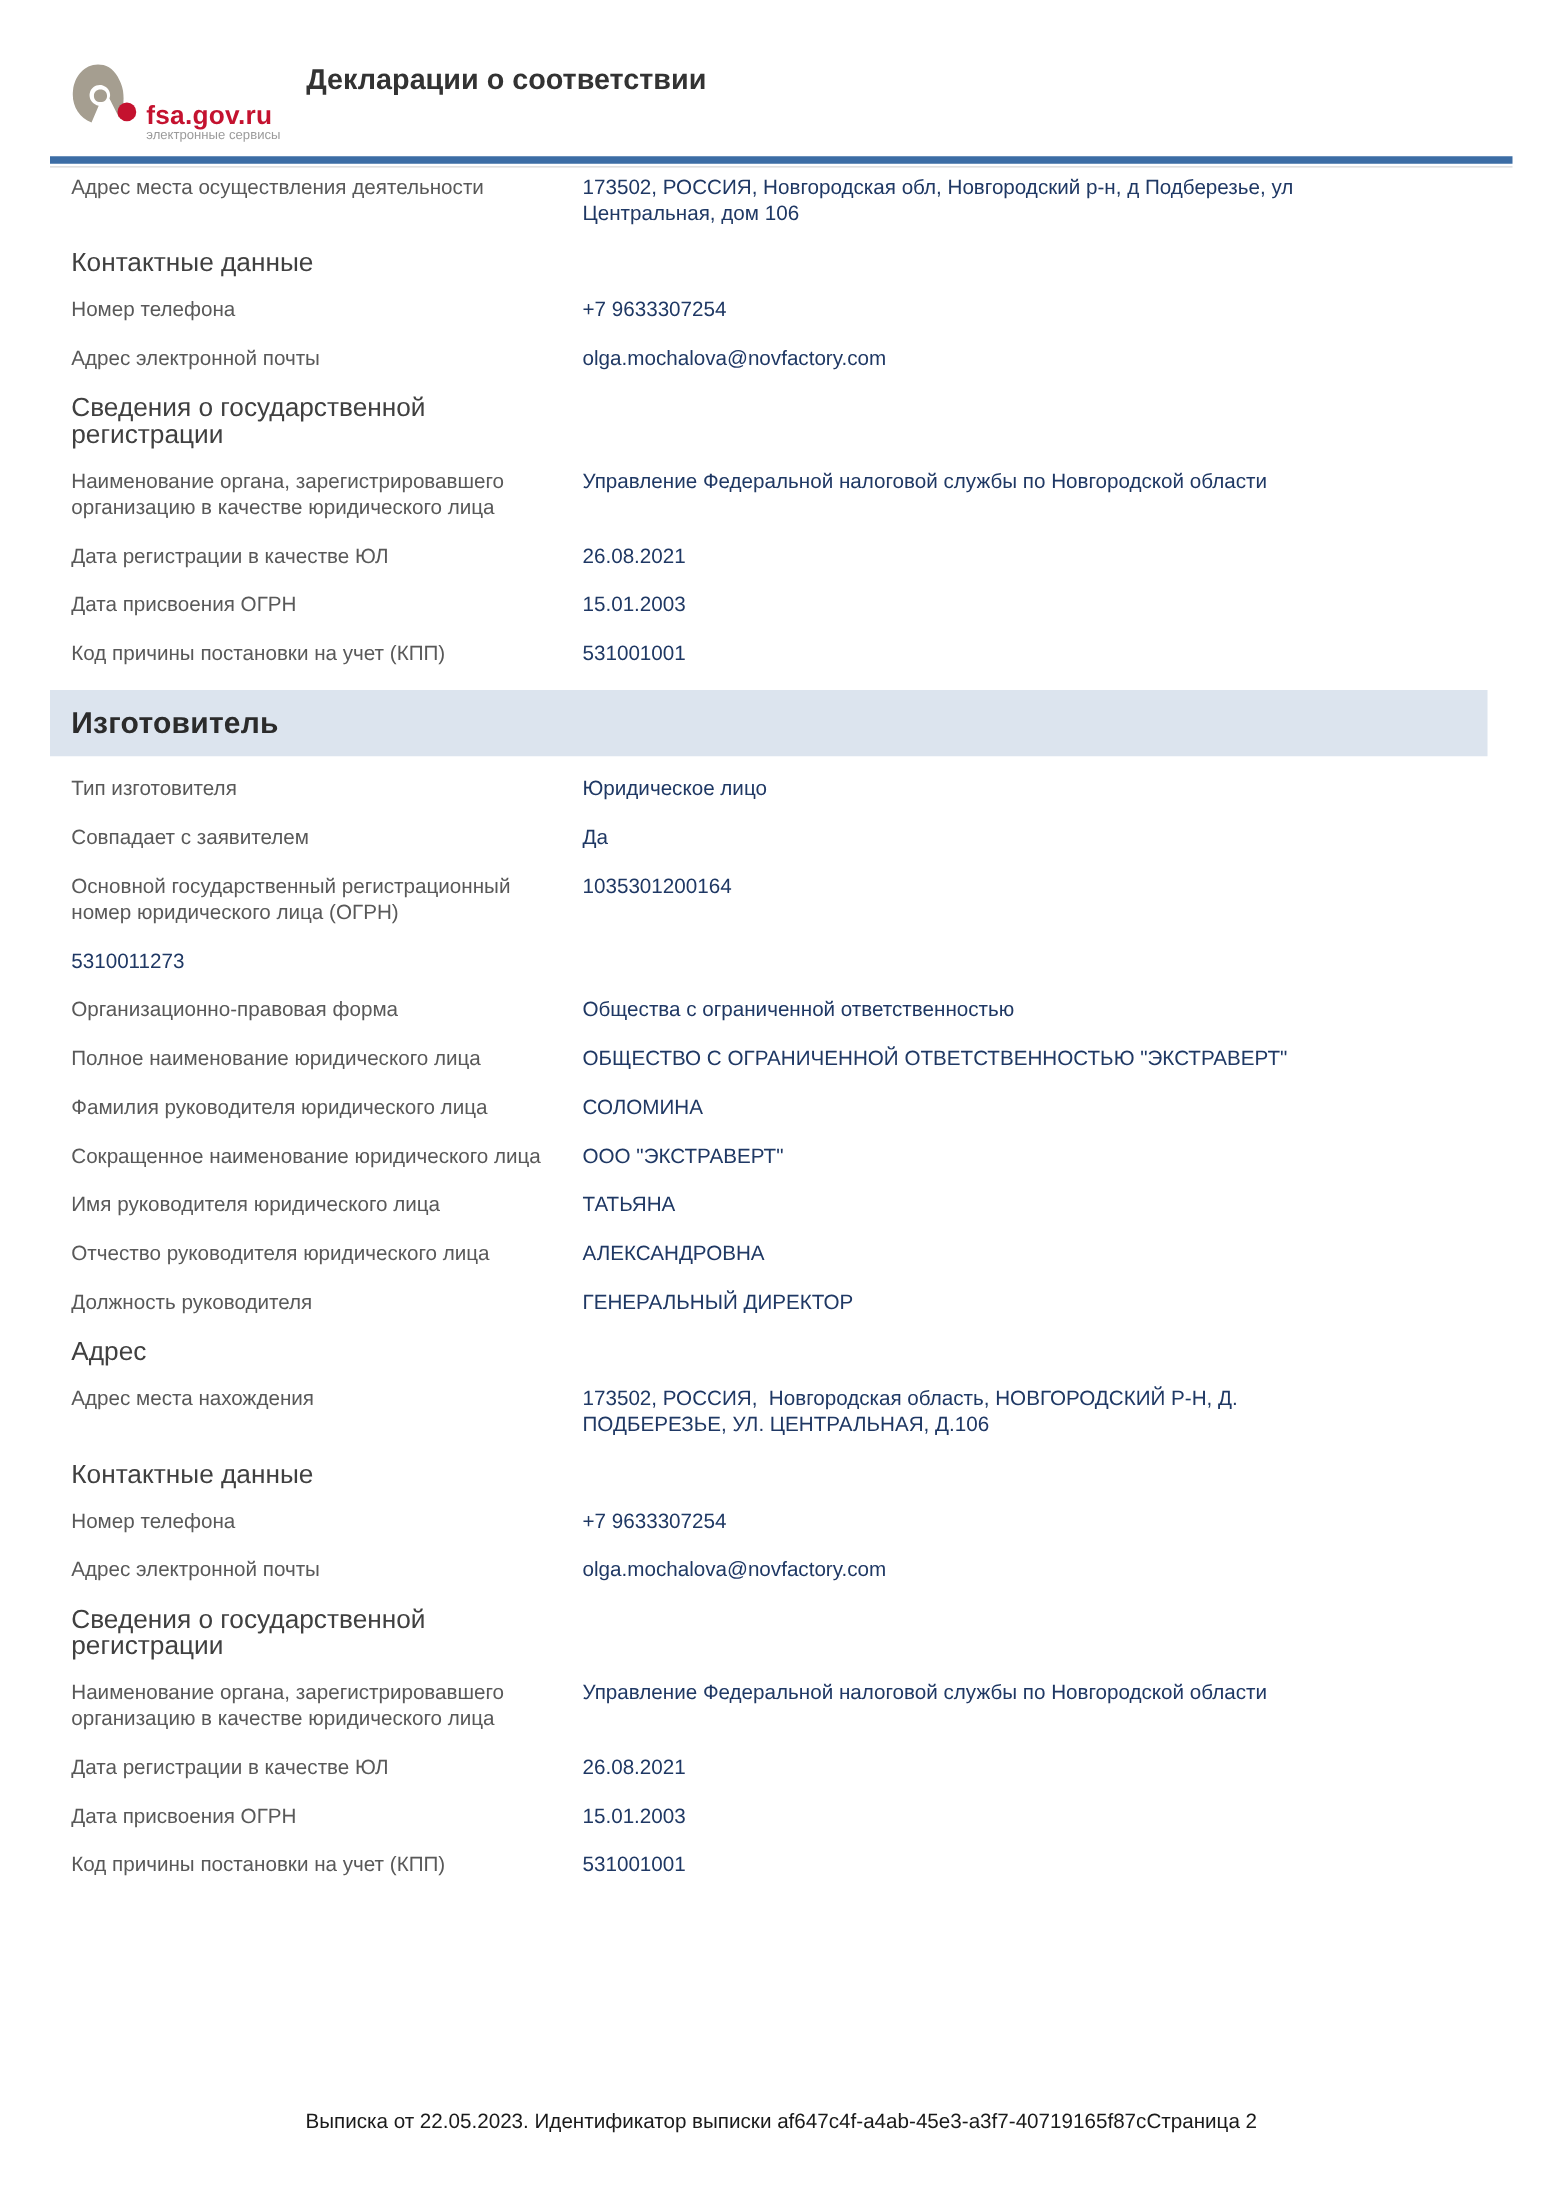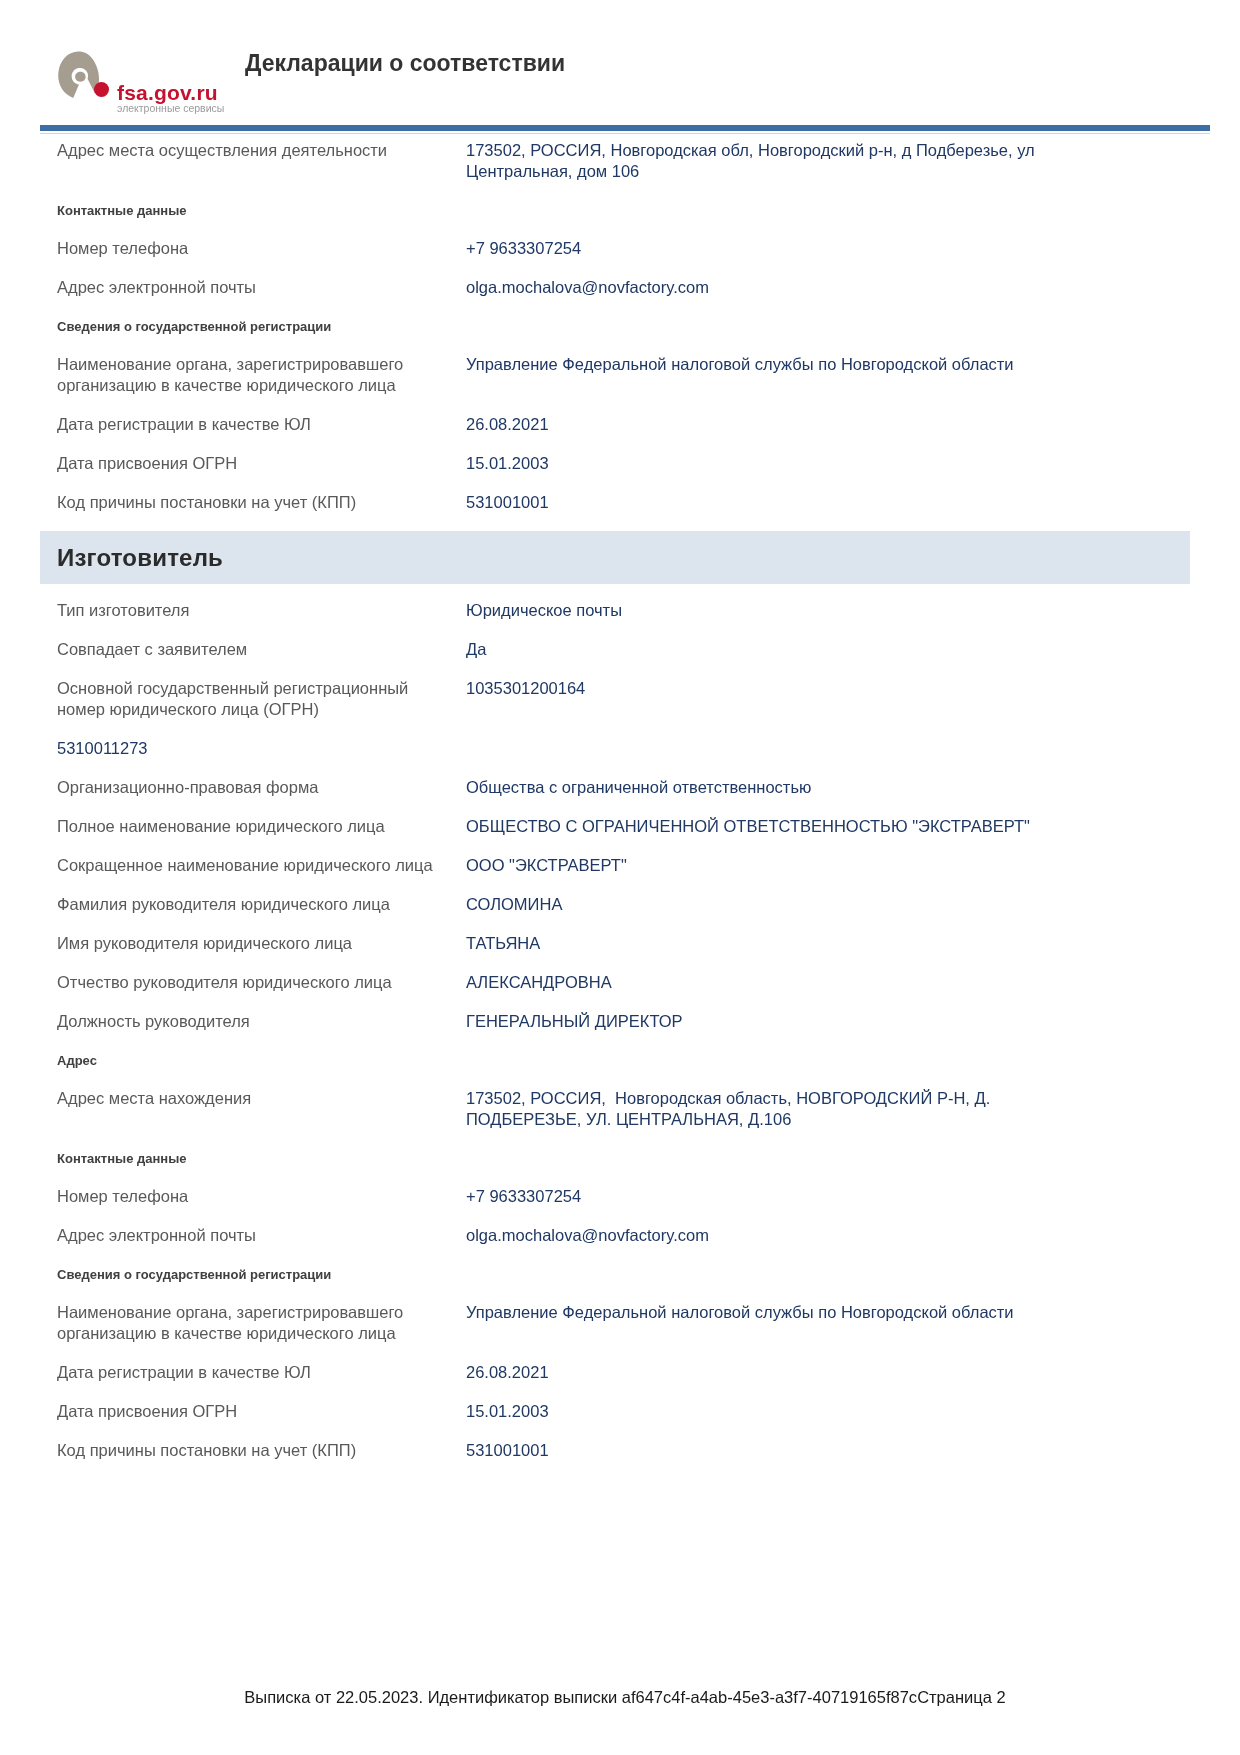--- a/index.html
+++ b/index.html
@@ -49,21 +49,21 @@
     max-width:385px;
     font-size:16.5px;line-height:21px;color:var(--label-text,#595959);
   }
   .row .value{
     max-width:640px;
     font-size:16.5px;line-height:21px;color:var(--value-text,#1f3864);
     white-space:pre-wrap;
   }
   .row.subheader{margin-top:6px;margin-bottom:17px;}
   .row.subheader .sublabel{
-    font-size:13px;line-height:21px;font-weight:bold;color:var(--subheader-text,#404040);
+    font-size:21px;line-height:21px;font-weight:normal;color:var(--subheader-text,#404040);
   }
 
   
   .band{
     margin:10px 0 16px 40px;width:1150px;height:53px;
     background:var(--band-bg,#dce4ee);
     display:flex;align-items:center;box-sizing:border-box;padding-left:17px;
   }
   .band .band-title{
     font-size:24px;font-weight:bold;color:#2b2b2b;letter-spacing:.2px;
@@ -151,21 +151,21 @@
         </div>
       </div>
 
     <div class="band">
       <span class="band-title">Изготовитель</span>
     </div>
 
     <div id="rows-part2">
         <div class="row field">
           <div class="label">Тип изготовителя</div>
-          <div class="value">Юридическое почты</div>
+          <div class="value">Юридическое лицо</div>
         </div>
         <div class="row field">
           <div class="label">Совпадает с заявителем</div>
           <div class="value">Да</div>
         </div>
         <div class="row field">
           <div class="label">Основной государственный регистрационный номер юридического лица (ОГРН)</div>
           <div class="value">1035301200164</div>
         </div>
         <div class="row field">
@@ -173,26 +173,26 @@
         </div>
         <div class="row field">
           <div class="label">Организационно-правовая форма</div>
           <div class="value">Общества с ограниченной ответственностью</div>
         </div>
         <div class="row field">
           <div class="label">Полное наименование юридического лица</div>
           <div class="value">ОБЩЕСТВО С ОГРАНИЧЕННОЙ ОТВЕТСТВЕННОСТЬЮ "ЭКСТРАВЕРТ"</div>
         </div>
         <div class="row field">
+          <div class="label">Фамилия руководителя юридического лица</div>
+          <div class="value">СОЛОМИНА</div>
+        </div>
+        <div class="row field">
           <div class="label">Сокращенное наименование юридического лица</div>
           <div class="value">ООО "ЭКСТРАВЕРТ"</div>
-        </div>
-        <div class="row field">
-          <div class="label">Фамилия руководителя юридического лица</div>
-          <div class="value">СОЛОМИНА</div>
         </div>
         <div class="row field">
           <div class="label">Имя руководителя юридического лица</div>
           <div class="value">ТАТЬЯНА</div>
         </div>
         <div class="row field">
           <div class="label">Отчество руководителя юридического лица</div>
           <div class="value">АЛЕКСАНДРОВНА</div>
         </div>
         <div class="row field">

